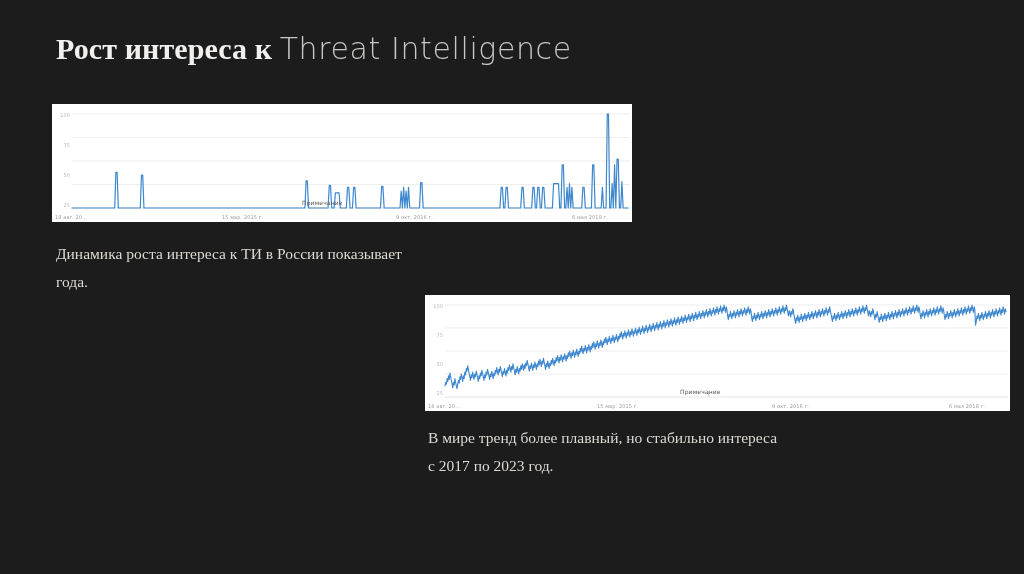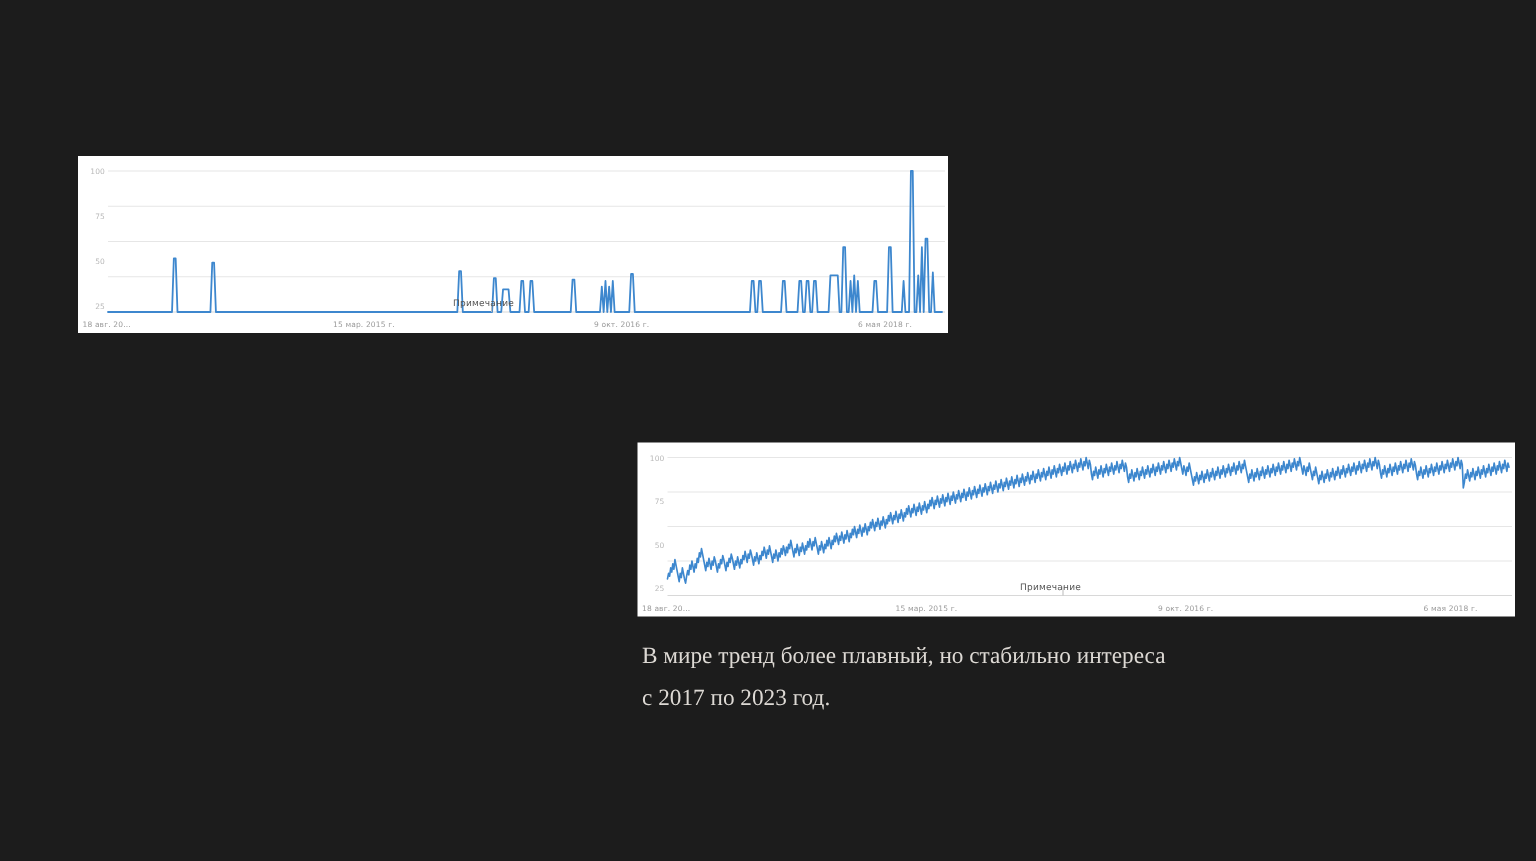--- a/index.html
+++ b/index.html
@@ -130,20 +130,21 @@
     left: 428px;
     top: 424px;
   }
   .caption .line { display: block; }
 </style>
 </head>
 <body>
 
 <div class="slide">
 
+  <h1 class="slide-title"><span class="title-ru">Рост интереса к </span><span class="title-en">Threat Intelligence</span></h1>
 
   <div class="chart-card" id="chart-card-russia">
     <div class="chart-inner">
       <svg class="chart-svg" id="svg-russia" viewBox="0 0 580 118" preserveAspectRatio="none">
           <line x1="20" x2="578" y1="10" y2="10" stroke="#e6e6e6" stroke-width="0.7"></line>
           <line x1="20" x2="578" y1="33.5" y2="33.5" stroke="#e6e6e6" stroke-width="0.7"></line>
           <line x1="20" x2="578" y1="57" y2="57" stroke="#e6e6e6" stroke-width="0.7"></line>
           <line x1="20" x2="578" y1="80.5" y2="80.5" stroke="#e6e6e6" stroke-width="0.7"></line>
           <line x1="20" x2="578" y1="104" y2="104" stroke="#d8d8d8" stroke-width="0.7"></line>
           <path d="M20.00 104.00L21.22 104.00L22.44 104.00L23.66 104.00L24.88 104.00L26.10 104.00L27.32 104.00L28.54 104.00L29.75 104.00L30.97 104.00L32.19 104.00L33.41 104.00L34.63 104.00L35.85 104.00L37.07 104.00L38.29 104.00L39.51 104.00L40.73 104.00L41.95 104.00L43.17 104.00L44.39 104.00L45.61 104.00L46.82 104.00L48.04 104.00L49.26 104.00L50.48 104.00L51.70 104.00L52.92 104.00L54.14 104.00L55.36 104.00L56.58 104.00L57.80 104.00L59.02 104.00L60.24 104.00L61.46 104.00L62.68 104.00L63.89 68.28L65.11 68.28L66.33 104.00L67.55 104.00L68.77 104.00L69.99 104.00L71.21 104.00L72.43 104.00L73.65 104.00L74.87 104.00L76.09 104.00L77.31 104.00L78.53 104.00L79.75 104.00L80.96 104.00L82.18 104.00L83.40 104.00L84.62 104.00L85.84 104.00L87.06 104.00L88.28 104.00L89.50 71.10L90.72 71.10L91.94 104.00L93.16 104.00L94.38 104.00L95.60 104.00L96.82 104.00L98.04 104.00L99.25 104.00L100.47 104.00L101.69 104.00L102.91 104.00L104.13 104.00L105.35 104.00L106.57 104.00L107.79 104.00L109.01 104.00L110.23 104.00L111.45 104.00L112.67 104.00L113.89 104.00L115.11 104.00L116.32 104.00L117.54 104.00L118.76 104.00L119.98 104.00L121.20 104.00L122.42 104.00L123.64 104.00L124.86 104.00L126.08 104.00L127.30 104.00L128.52 104.00L129.74 104.00L130.96 104.00L132.18 104.00L133.39 104.00L134.61 104.00L135.83 104.00L137.05 104.00L138.27 104.00L139.49 104.00L140.71 104.00L141.93 104.00L143.15 104.00L144.37 104.00L145.59 104.00L146.81 104.00L148.03 104.00L149.25 104.00L150.46 104.00L151.68 104.00L152.90 104.00L154.12 104.00L155.34 104.00L156.56 104.00L157.78 104.00L159.00 104.00L160.22 104.00L161.44 104.00L162.66 104.00L163.88 104.00L165.10 104.00L166.32 104.00L167.54 104.00L168.75 104.00L169.97 104.00L171.19 104.00L172.41 104.00L173.63 104.00L174.85 104.00L176.07 104.00L177.29 104.00L178.51 104.00L179.73 104.00L180.95 104.00L182.17 104.00L183.39 104.00L184.61 104.00L185.82 104.00L187.04 104.00L188.26 104.00L189.48 104.00L190.70 104.00L191.92 104.00L193.14 104.00L194.36 104.00L195.58 104.00L196.80 104.00L198.02 104.00L199.24 104.00L200.46 104.00L201.68 104.00L202.89 104.00L204.11 104.00L205.33 104.00L206.55 104.00L207.77 104.00L208.99 104.00L210.21 104.00L211.43 104.00L212.65 104.00L213.87 104.00L215.09 104.00L216.31 104.00L217.53 104.00L218.75 104.00L219.96 104.00L221.18 104.00L222.40 104.00L223.62 104.00L224.84 104.00L226.06 104.00L227.28 104.00L228.50 104.00L229.72 104.00L230.94 104.00L232.16 104.00L233.38 104.00L234.60 104.00L235.82 104.00L237.04 104.00L238.25 104.00L239.47 104.00L240.69 104.00L241.91 104.00L243.13 104.00L244.35 104.00L245.57 104.00L246.79 104.00L248.01 104.00L249.23 104.00L250.45 104.00L251.67 104.00L252.89 104.00L254.11 76.74L255.32 76.74L256.54 104.00L257.76 104.00L258.98 104.00L260.20 104.00L261.42 104.00L262.64 104.00L263.86 104.00L265.08 104.00L266.30 104.00L267.52 104.00L268.74 104.00L269.96 104.00L271.18 104.00L272.39 104.00L273.61 104.00L274.83 104.00L276.05 104.00L277.27 81.44L278.49 81.44L279.71 104.00L280.93 104.00L282.15 104.00L283.37 88.96L284.59 88.96L285.81 88.96L287.03 88.96L288.25 104.00L289.46 104.00L290.68 104.00L291.90 104.00L293.12 104.00L294.34 104.00L295.56 83.32L296.78 83.32L298.00 104.00L299.22 104.00L300.44 104.00L301.66 83.32L302.88 83.32L304.10 104.00L305.32 104.00L306.54 104.00L307.75 104.00L308.97 104.00L310.19 104.00L311.41 104.00L312.63 104.00L313.85 104.00L315.07 104.00L316.29 104.00L317.51 104.00L318.73 104.00L319.95 104.00L321.17 104.00L322.39 104.00L323.61 104.00L324.82 104.00L326.04 104.00L327.26 104.00L328.48 104.00L329.70 82.38L330.92 82.38L332.14 104.00L333.36 104.00L334.58 104.00L335.80 104.00L337.02 104.00L338.24 104.00L339.46 104.00L340.68 104.00L341.89 104.00L343.11 104.00L344.33 104.00L345.55 104.00L346.77 104.00L347.99 104.00L349.21 87.08L350.43 104.00L351.65 83.32L352.87 104.00L354.09 87.08L355.31 104.00L356.53 83.32L357.75 104.00L358.96 104.00L360.18 104.00L361.40 104.00L362.62 104.00L363.84 104.00L365.06 104.00L366.28 104.00L367.50 104.00L368.72 78.62L369.94 78.62L371.16 104.00L372.38 104.00L373.60 104.00L374.82 104.00L376.04 104.00L377.25 104.00L378.47 104.00L379.69 104.00L380.91 104.00L382.13 104.00L383.35 104.00L384.57 104.00L385.79 104.00L387.01 104.00L388.23 104.00L389.45 104.00L390.67 104.00L391.89 104.00L393.11 104.00L394.32 104.00L395.54 104.00L396.76 104.00L397.98 104.00L399.20 104.00L400.42 104.00L401.64 104.00L402.86 104.00L404.08 104.00L405.30 104.00L406.52 104.00L407.74 104.00L408.96 104.00L410.18 104.00L411.39 104.00L412.61 104.00L413.83 104.00L415.05 104.00L416.27 104.00L417.49 104.00L418.71 104.00L419.93 104.00L421.15 104.00L422.37 104.00L423.59 104.00L424.81 104.00L426.03 104.00L427.25 104.00L428.46 104.00L429.68 104.00L430.90 104.00L432.12 104.00L433.34 104.00L434.56 104.00L435.78 104.00L437.00 104.00L438.22 104.00L439.44 104.00L440.66 104.00L441.88 104.00L443.10 104.00L444.32 104.00L445.54 104.00L446.75 104.00L447.97 104.00L449.19 83.32L450.41 83.32L451.63 104.00L452.85 104.00L454.07 83.32L455.29 83.32L456.51 104.00L457.73 104.00L458.95 104.00L460.17 104.00L461.39 104.00L462.61 104.00L463.82 104.00L465.04 104.00L466.26 104.00L467.48 104.00L468.70 104.00L469.92 83.32L471.14 83.32L472.36 104.00L473.58 104.00L474.80 104.00L476.02 104.00L477.24 104.00L478.46 104.00L479.68 104.00L480.89 83.32L482.11 83.32L483.33 104.00L484.55 104.00L485.77 83.32L486.99 83.32L488.21 104.00L489.43 104.00L490.65 83.32L491.87 83.32L493.09 104.00L494.31 104.00L495.53 104.00L496.75 104.00L497.96 104.00L499.18 104.00L500.40 104.00L501.62 79.56L502.84 79.56L504.06 79.56L505.28 79.56L506.50 79.56L507.72 104.00L508.94 104.00L510.16 60.76L511.38 60.76L512.60 104.00L513.82 104.00L515.04 83.32L516.25 104.00L517.47 79.56L518.69 104.00L519.91 83.32L521.13 104.00L522.35 104.00L523.57 104.00L524.79 104.00L526.01 104.00L527.23 104.00L528.45 104.00L529.67 104.00L530.89 83.32L532.11 83.32L533.32 104.00L534.54 104.00L535.76 104.00L536.98 104.00L538.20 104.00L539.42 104.00L540.64 60.76L541.86 60.76L543.08 104.00L544.30 104.00L545.52 104.00L546.74 104.00L547.96 104.00L549.18 104.00L550.39 83.32L551.61 104.00L552.83 104.00L554.05 104.00L555.27 10.00L556.49 10.00L557.71 104.00L558.93 104.00L560.15 79.56L561.37 104.00L562.59 60.76L563.81 104.00L565.03 55.12L566.25 55.12L567.46 104.00L568.68 104.00L569.90 77.68L571.12 104.00L572.34 104.00L573.56 104.00L574.78 104.00L576.00 104.00" fill="none" stroke="#3d87ce" stroke-width="1.2" stroke-linejoin="round" stroke-linecap="round" vector-effect="non-scaling-stroke"></path>
@@ -158,20 +159,22 @@
       <div class="xtick" style="left:3px;   top:110px;">18 авг. 20...</div>
       <div class="xtick" style="left:170px; top:110px;">15 мар. 2015 г.</div>
       <div class="xtick" style="left:344px; top:110px;">9 окт. 2016 г.</div>
       <div class="xtick" style="left:520px; top:110px;">6 мая 2018 г.</div>
 
       <div class="annotation-label" style="left:250px; top:95px;">Примечание</div>
     </div>
   </div>
 
   <div class="caption" id="caption-russia">
+    <span class="line">Динамика роста интереса к ТИ в России показывает</span>
+    <span class="line">года.</span>
   </div>
 
   <div class="chart-card" id="chart-card-world">
     <div class="chart-inner">
       <svg class="chart-svg" id="svg-world" viewBox="0 0 585 116" preserveAspectRatio="none">
           <line x1="20" x2="583" y1="10" y2="10" stroke="#e6e6e6" stroke-width="0.7"></line>
           <line x1="20" x2="583" y1="33" y2="33" stroke="#e6e6e6" stroke-width="0.7"></line>
           <line x1="20" x2="583" y1="56" y2="56" stroke="#e6e6e6" stroke-width="0.7"></line>
           <line x1="20" x2="583" y1="79" y2="79" stroke="#e6e6e6" stroke-width="0.7"></line>
           <line x1="20" x2="583" y1="102" y2="102" stroke="#d8d8d8" stroke-width="0.7"></line>

